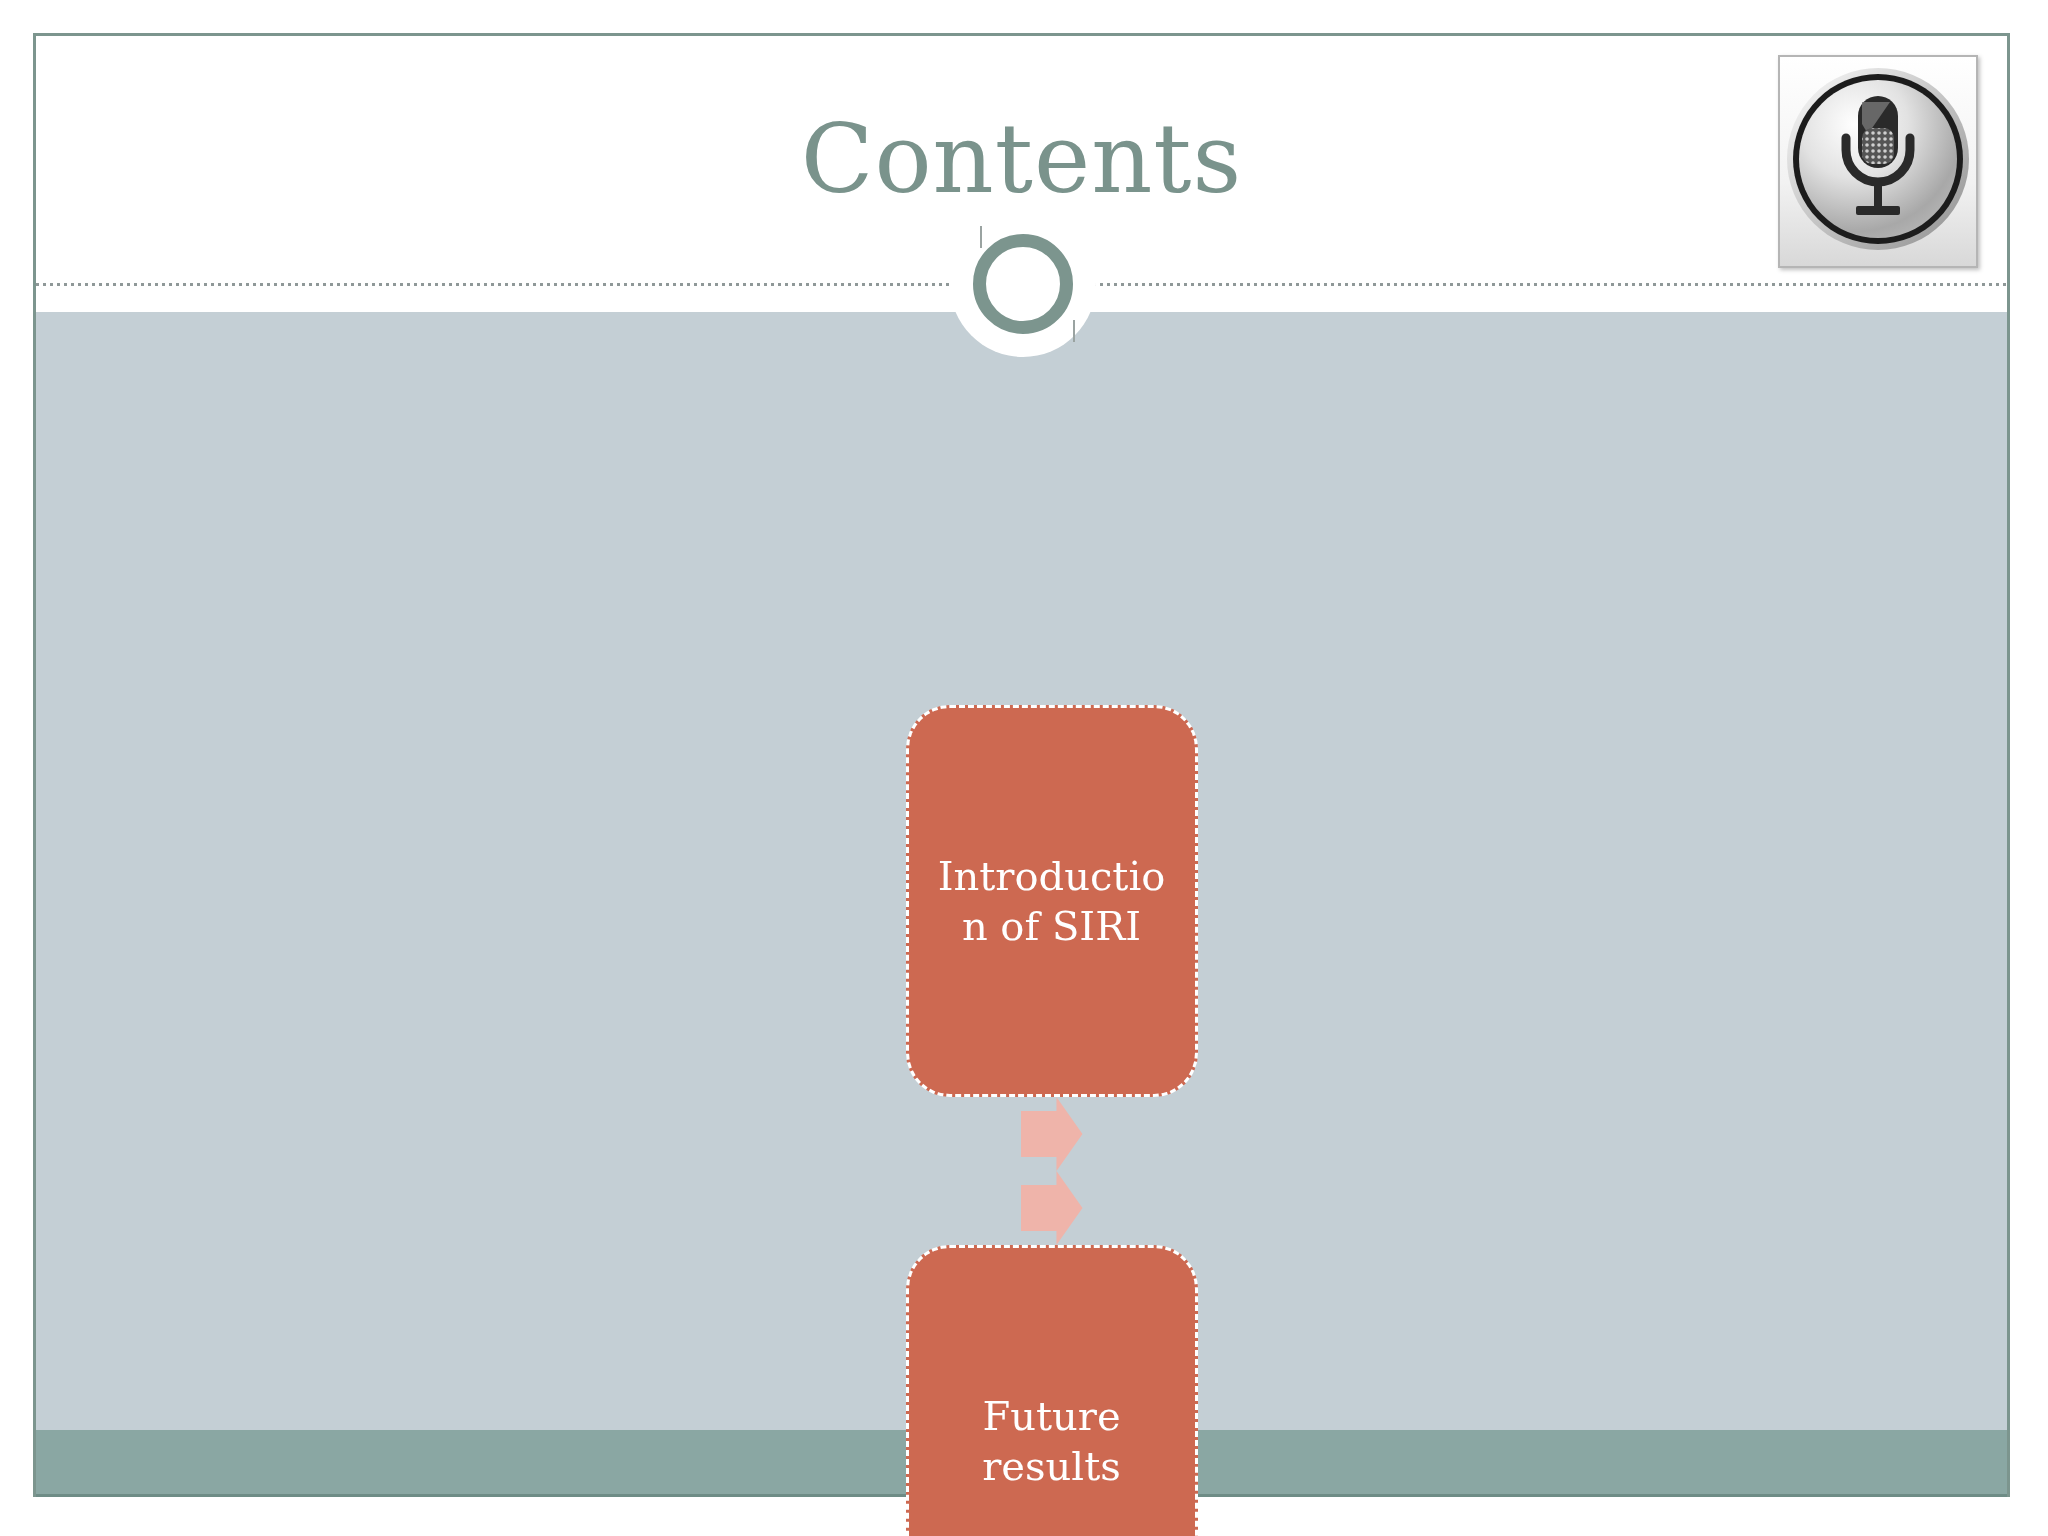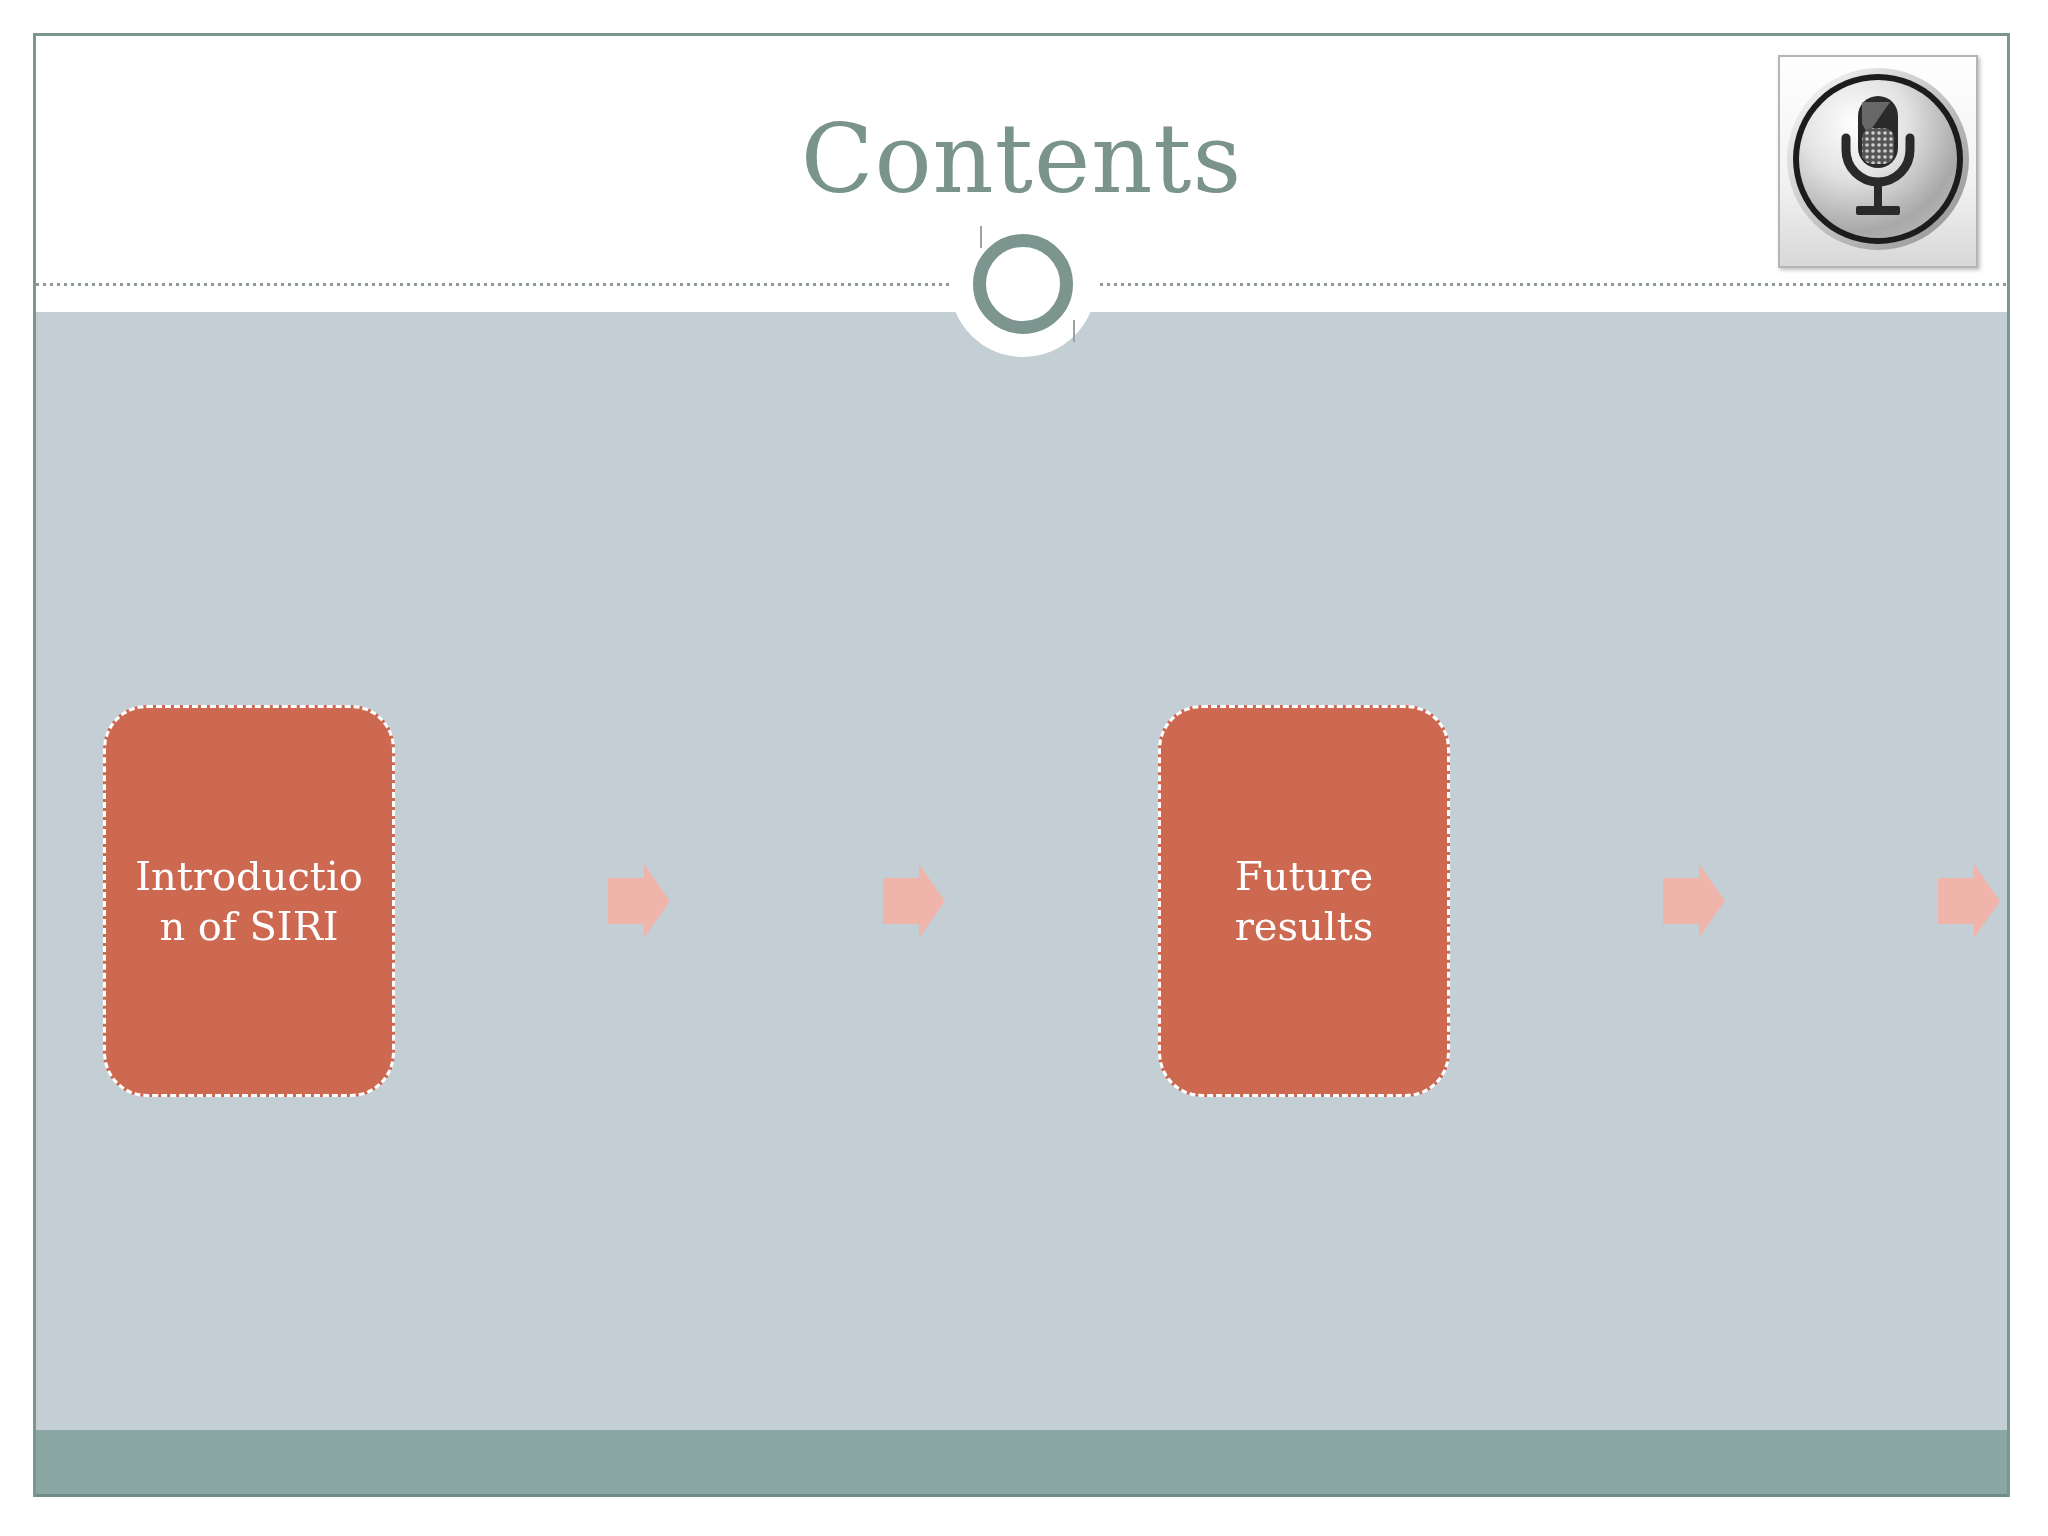--- a/index.html
+++ b/index.html
@@ -61,21 +61,21 @@
     background:#1c1c1c;
   }
   .siri-face {
     position:absolute; left:6px; top:6px; width:158px; height:158px; border-radius:50%;
     background:radial-gradient(circle at 35% 28%, #ffffff 0%, #e2e2e2 35%, #a8a8a8 70%, #c6c6c6 100%);
   }
   .siri-face svg { position:absolute; left:29px; top:14px; }
   
   .flow-diagram {
     position:absolute; left:67px; top:669px; width:1897px; height:392px;
-    display:flex; justify-content:space-between; align-items:center;
+    display:flex; justify-content:space-between; align-items:center;flex-direction:column;
   }
   .flow-box {
     width:292px; height:392px; box-sizing:border-box;
     background:#cd6951; border:3px dashed #ffffff; border-radius:44px;
     display:flex; align-items:center; justify-content:center;
     flex:0 0 auto;
   }
   .flow-box-label {
     color:#ffffff; font-size:40px; line-height:1.25; text-align:center;
     white-space:pre-line; padding:0 8px;

